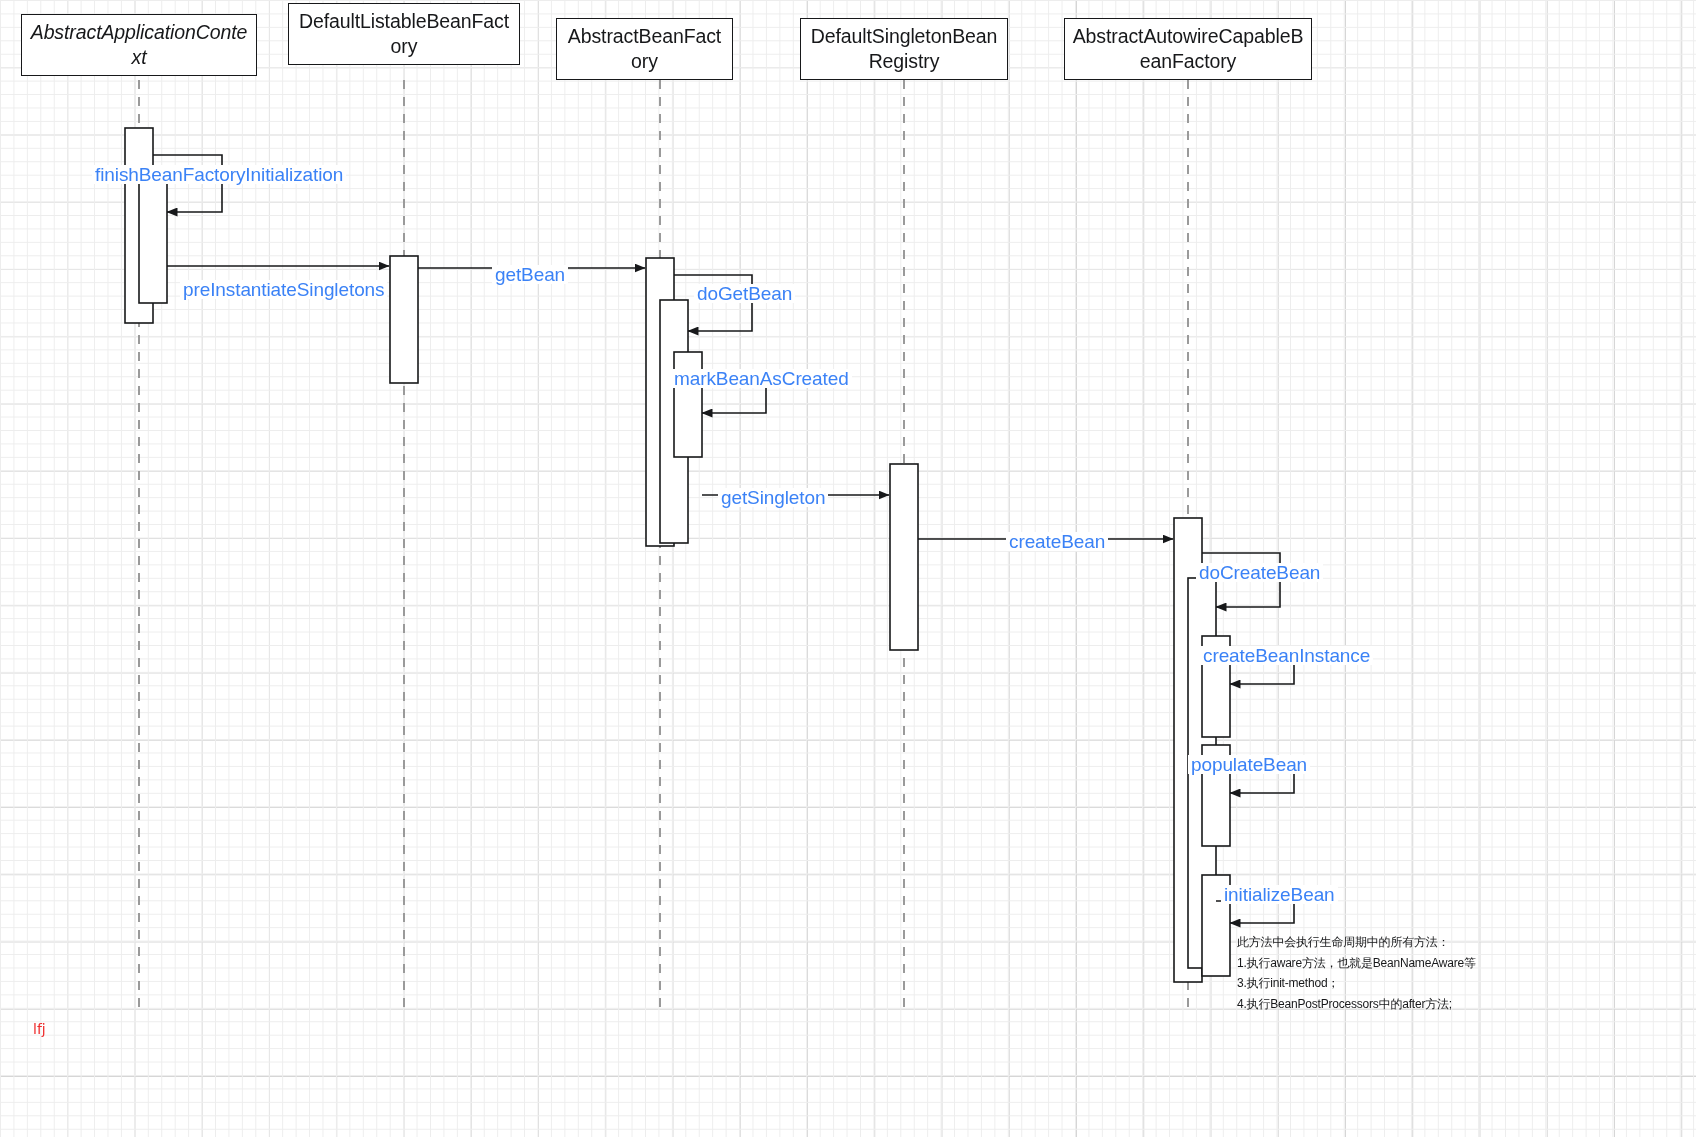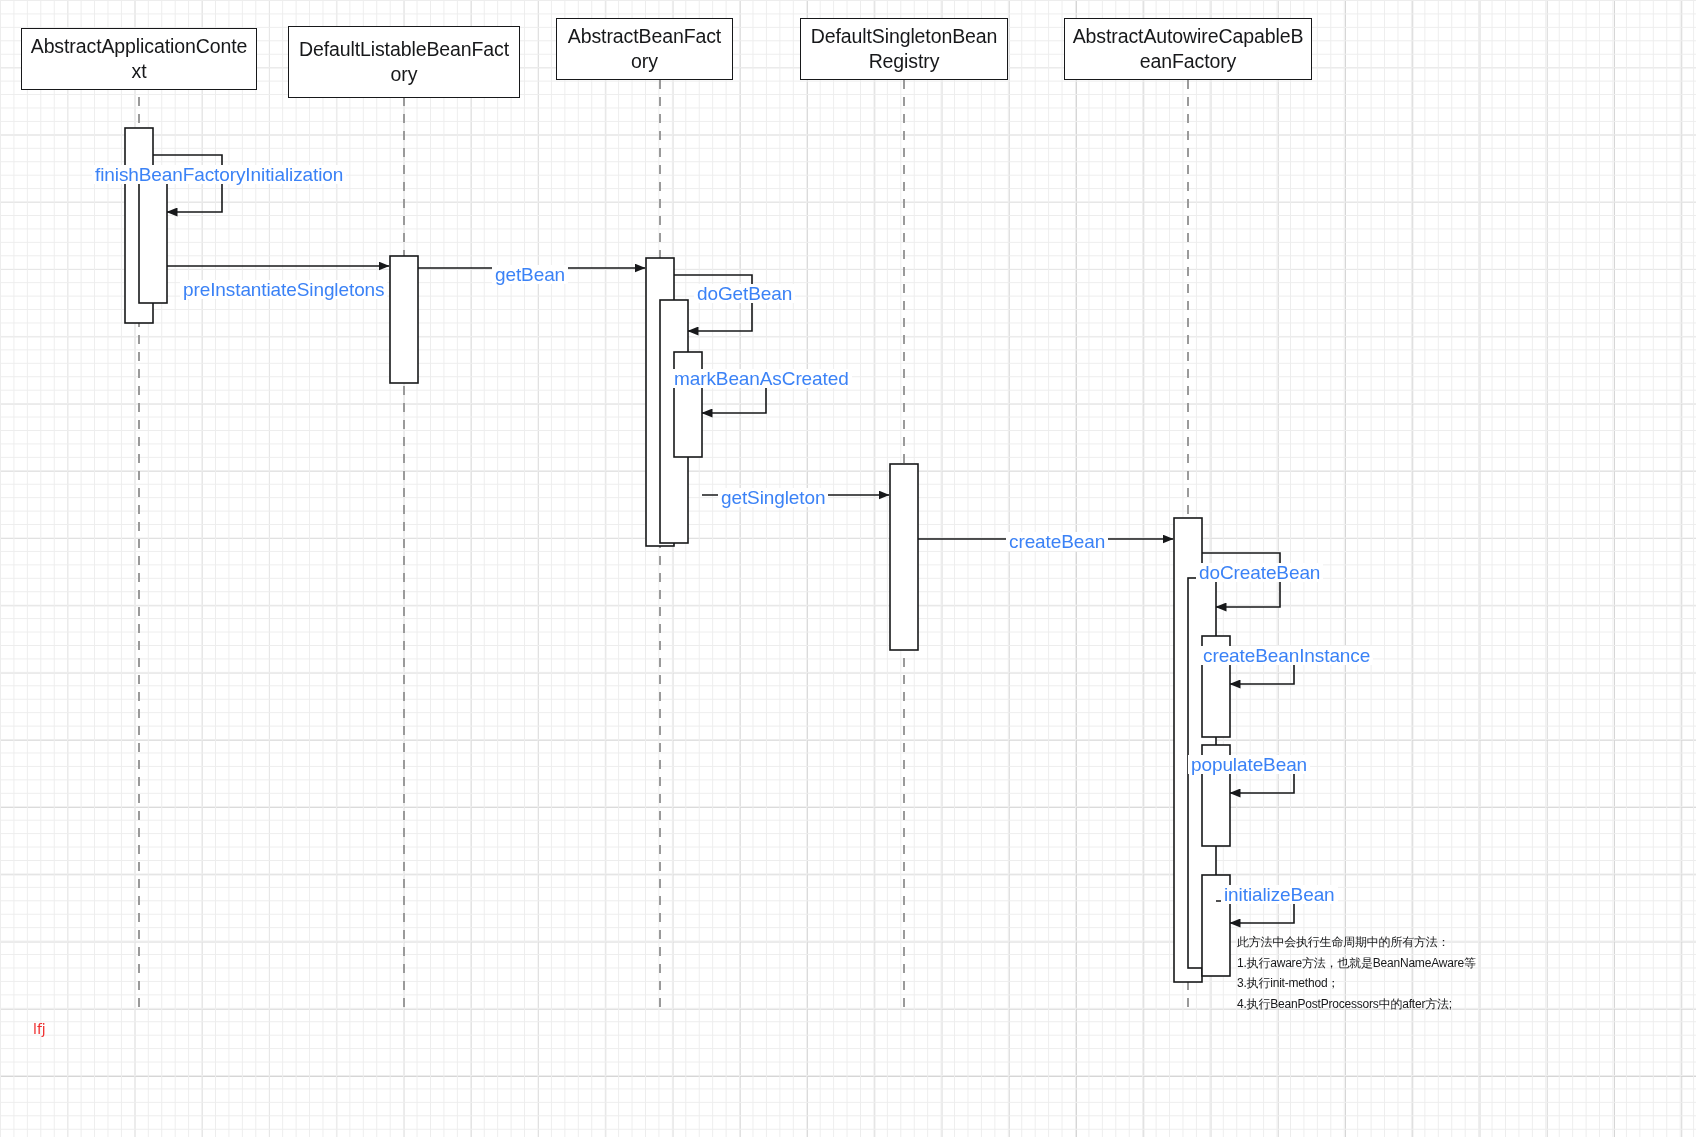--- a/index.html
+++ b/index.html
@@ -113,22 +113,22 @@
         <line x1="702" x2="889" y1="495" y2="495" stroke="#17181a" stroke-width="1.6" marker-end="url(#arrowhead)"></line>
         <line x1="918" x2="1173" y1="539" y2="539" stroke="#17181a" stroke-width="1.6" marker-end="url(#arrowhead)"></line>
         <path d="M1202,553 L1280,553 L1280,607 L1216,607" fill="none" stroke="#17181a" stroke-width="1.6" marker-end="url(#arrowhead)"></path>
         <path d="M1216,662 L1294,662 L1294,684 L1230,684" fill="none" stroke="#17181a" stroke-width="1.6" marker-end="url(#arrowhead)"></path>
         <path d="M1216,771 L1294,771 L1294,793 L1230,793" fill="none" stroke="#17181a" stroke-width="1.6" marker-end="url(#arrowhead)"></path>
         <path d="M1216,901 L1294,901 L1294,923 L1230,923" fill="none" stroke="#17181a" stroke-width="1.6" marker-end="url(#arrowhead)"></path>
       </g>
   </svg>
 
   <div id="participants-layer">
-      <div class="participant" style="left: 21px; top: 28px; width: 236px; height: 62px;">AbstractApplicationContext</div>
-      <div class="participant" style="left: 288px; top: 26px; width: 232px; height: 72px;">DefaultListableBeanFactory</div>
+      <div class="participant" style="left: 21px; top: 14px; width: 236px; height: 62px; font-style: italic;">AbstractApplicationContext</div>
+      <div class="participant" style="left: 288px; top: 3px; width: 232px; height: 62px;">DefaultListableBeanFactory</div>
       <div class="participant" style="left: 556px; top: 18px; width: 177px; height: 62px;">AbstractBeanFactory</div>
       <div class="participant" style="left: 800px; top: 18px; width: 208px; height: 62px;">DefaultSingletonBeanRegistry</div>
       <div class="participant" style="left: 1064px; top: 18px; width: 248px; height: 62px;">AbstractAutowireCapableBeanFactory</div>
     </div>
   <div id="labels-layer">
       <div class="msg-label" style="left: 92px; top: 165px;">finishBeanFactoryInitialization</div>
       <div class="msg-label" style="left: 180px; top: 280px;">preInstantiateSingletons</div>
       <div class="msg-label" style="left: 492px; top: 265px;">getBean</div>
       <div class="msg-label" style="left: 694px; top: 284px;">doGetBean</div>
       <div class="msg-label" style="left: 671px; top: 369px;">markBeanAsCreated</div>

